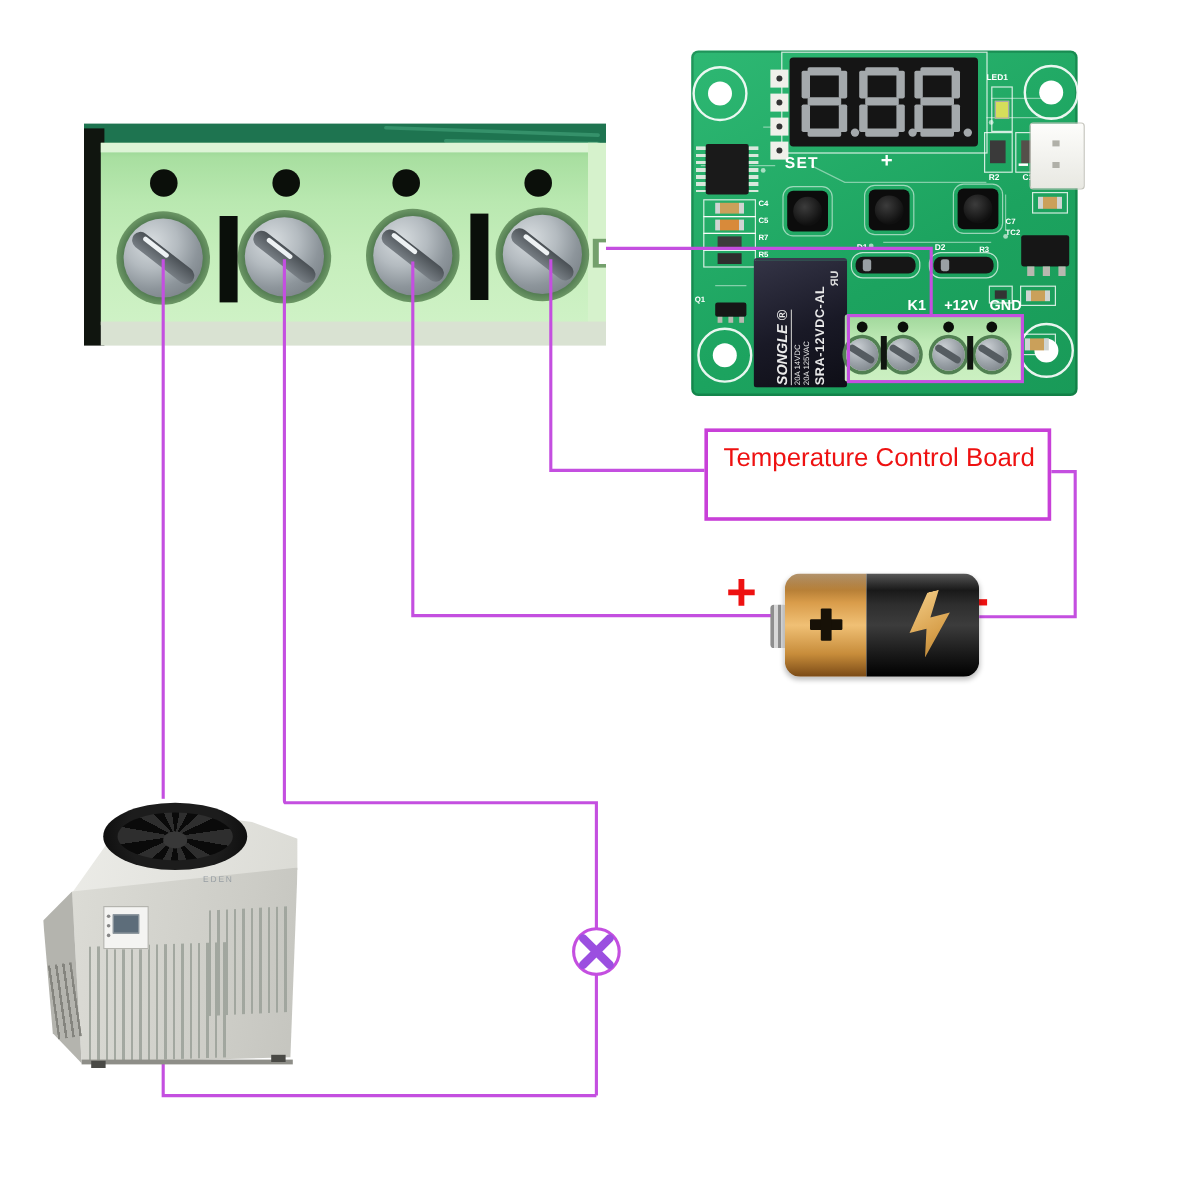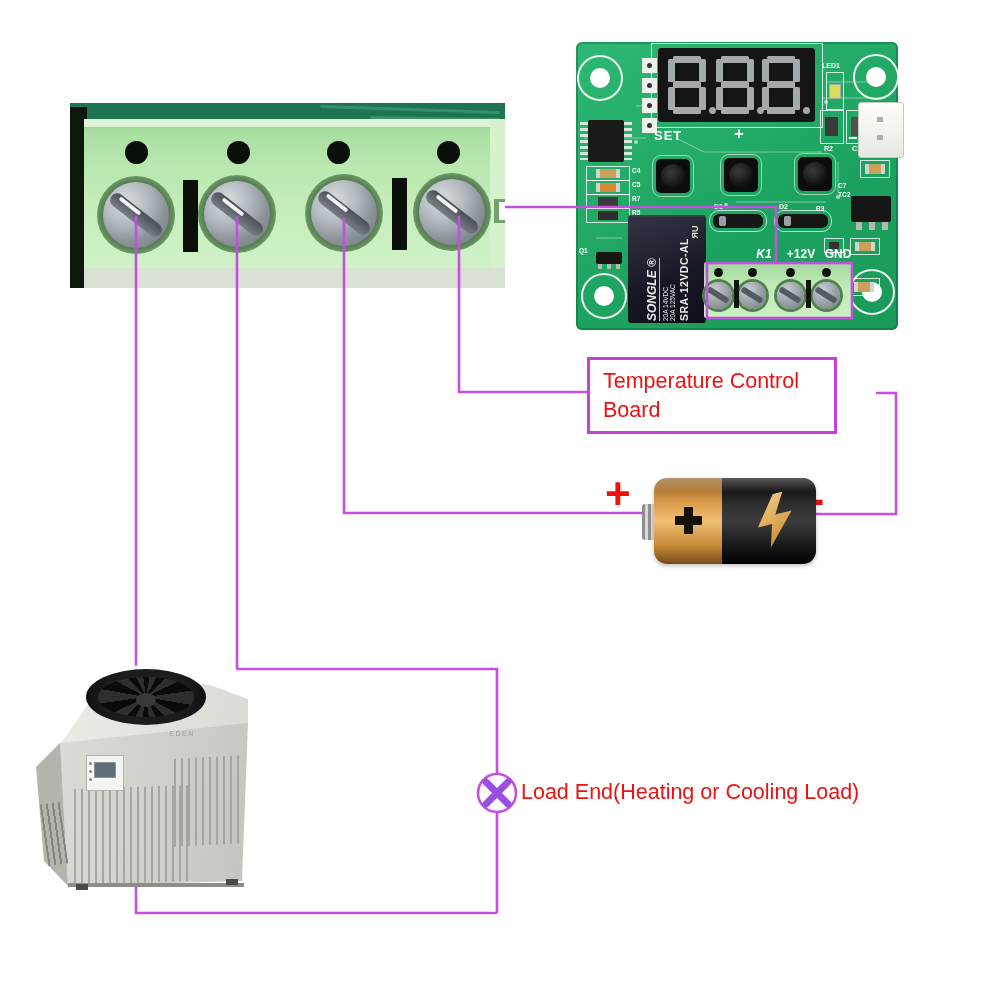--- a/index.html
+++ b/index.html
@@ -67,21 +67,21 @@
   .tb-hole{position:absolute;width:9px;height:9px;border-radius:50%;background:#0b0f0a;}
   .tb-screw{position:absolute;width:27px;height:27px;border-radius:50%;
     background:radial-gradient(circle at 35% 30%,#cdd2d6,#9aa1a7 50%,#70777d 100%);box-shadow:0 0 0 3px #518052;}
   .tb-screw:after{content:"";position:absolute;left:1px;top:10px;width:24px;height:6px;border-radius:3px;
     background:#555c61;transform:rotate(32deg);}
   .tb-slot{position:absolute;width:5px;height:28px;background:#101510;}
   .transistor{position:absolute;background:#161616;border-radius:2px;}
   .leg{position:absolute;background:#b8b8b0;}
 
   
-  #powerlabel{left:587px;top:357px;width:250px;height:77px;background:#fff;border:3px solid #c840d8;
+  #powerlabel{left:587px;top:357px;width:289px;height:77px;background:#fff;border:3px solid #c840d8;
     box-sizing:border-box;z-index:10;color:#ee1111;font-size:21.5px;line-height:29px;padding:7px 0 12px 13px;}
   #loadtext{left:521px;top:780px;z-index:10;color:#ee1111;font-size:21.5px;}
   .batt-sign{z-index:10;color:#ee1111;font-weight:bold;font-size:44px;line-height:1;}
 
   
   #battery{left:640px;top:470px;width:180px;height:100px;z-index:10;}
   .bat-nub{left:2px;top:34px;width:14px;height:36px;border-radius:3px;
     background:repeating-linear-gradient(90deg,#8e8e8e 0 3px,#d8d8d8 3px 6px);}
   .bat-body{left:14px;top:8px;width:162px;height:86px;border-radius:13px;overflow:hidden;
     box-shadow:0 2px 4px rgba(0,0,0,.25);}
@@ -317,21 +317,21 @@
         <div class="chip-tan" style="left:4px;top:3px;width:20px;height:9px;"></div>
       </div>
     <div class="silkbox" style="left:248px;top:196px;width:18px;height:13px;">
         <div class="abs" style="left:4px;top:3px;width:10px;height:7px;background:#333;"></div>
       </div>
     <div class="silkbox" style="left:272px;top:236px;width:30px;height:16px;">
         <div class="chip-tan" style="left:5px;top:3px;width:20px;height:10px;"></div>
       </div>
 
     <span class="silk" style="left:150px;top:206px;font-size:12px;transform:translateX(-50%);margin-top:45px;">K0</span>
-    <span class="silk" style="left:188px;top:206px;font-size:12px;transform:translateX(-50%);font-style:italic;">K1</span>
+    <span class="silk" style="left:188px;top:206px;font-size:12px;transform:translateX(-50%);">K1</span>
     <span class="silk" style="left:225px;top:206px;font-size:12px;transform:translateX(-50%);">+12V</span>
     <span class="silk" style="left:262px;top:206px;font-size:12px;transform:translateX(-50%);">GND</span>
 
     <div class="abs tblock">
       <div class="tb-hole" style="left:10px;top:6px;"></div>
       <div class="tb-hole" style="left:44px;top:6px;"></div>
       <div class="tb-hole" style="left:82px;top:6px;"></div>
       <div class="tb-hole" style="left:118px;top:6px;"></div>
       <div class="tb-screw" style="left:1px;top:20px;"></div>
       <div class="tb-screw" style="left:35px;top:20px;"></div>
@@ -368,21 +368,20 @@
       <div class="abs bat-gold">
         <div class="abs bat-cross-h"></div>
         <div class="abs bat-cross-v"></div>
       </div>
       <div class="abs bat-black"></div>
       <div class="abs bolt"></div>
       <div class="abs bat-gloss"></div>
     </div>
   </div>
 
-  <div id="loadtext" class="abs">Load End(Heating or Cooling Load)</div>
 
   <div id="unit" class="abs">
     <div class="abs u-back"></div>
     <div class="abs u-top"></div>
     <div class="abs u-front"></div>
     <div class="abs u-side"></div>
     <div class="abs u-fan">
       <div class="abs u-fanblades"></div>
       <div class="abs u-hub"></div>
     </div>

